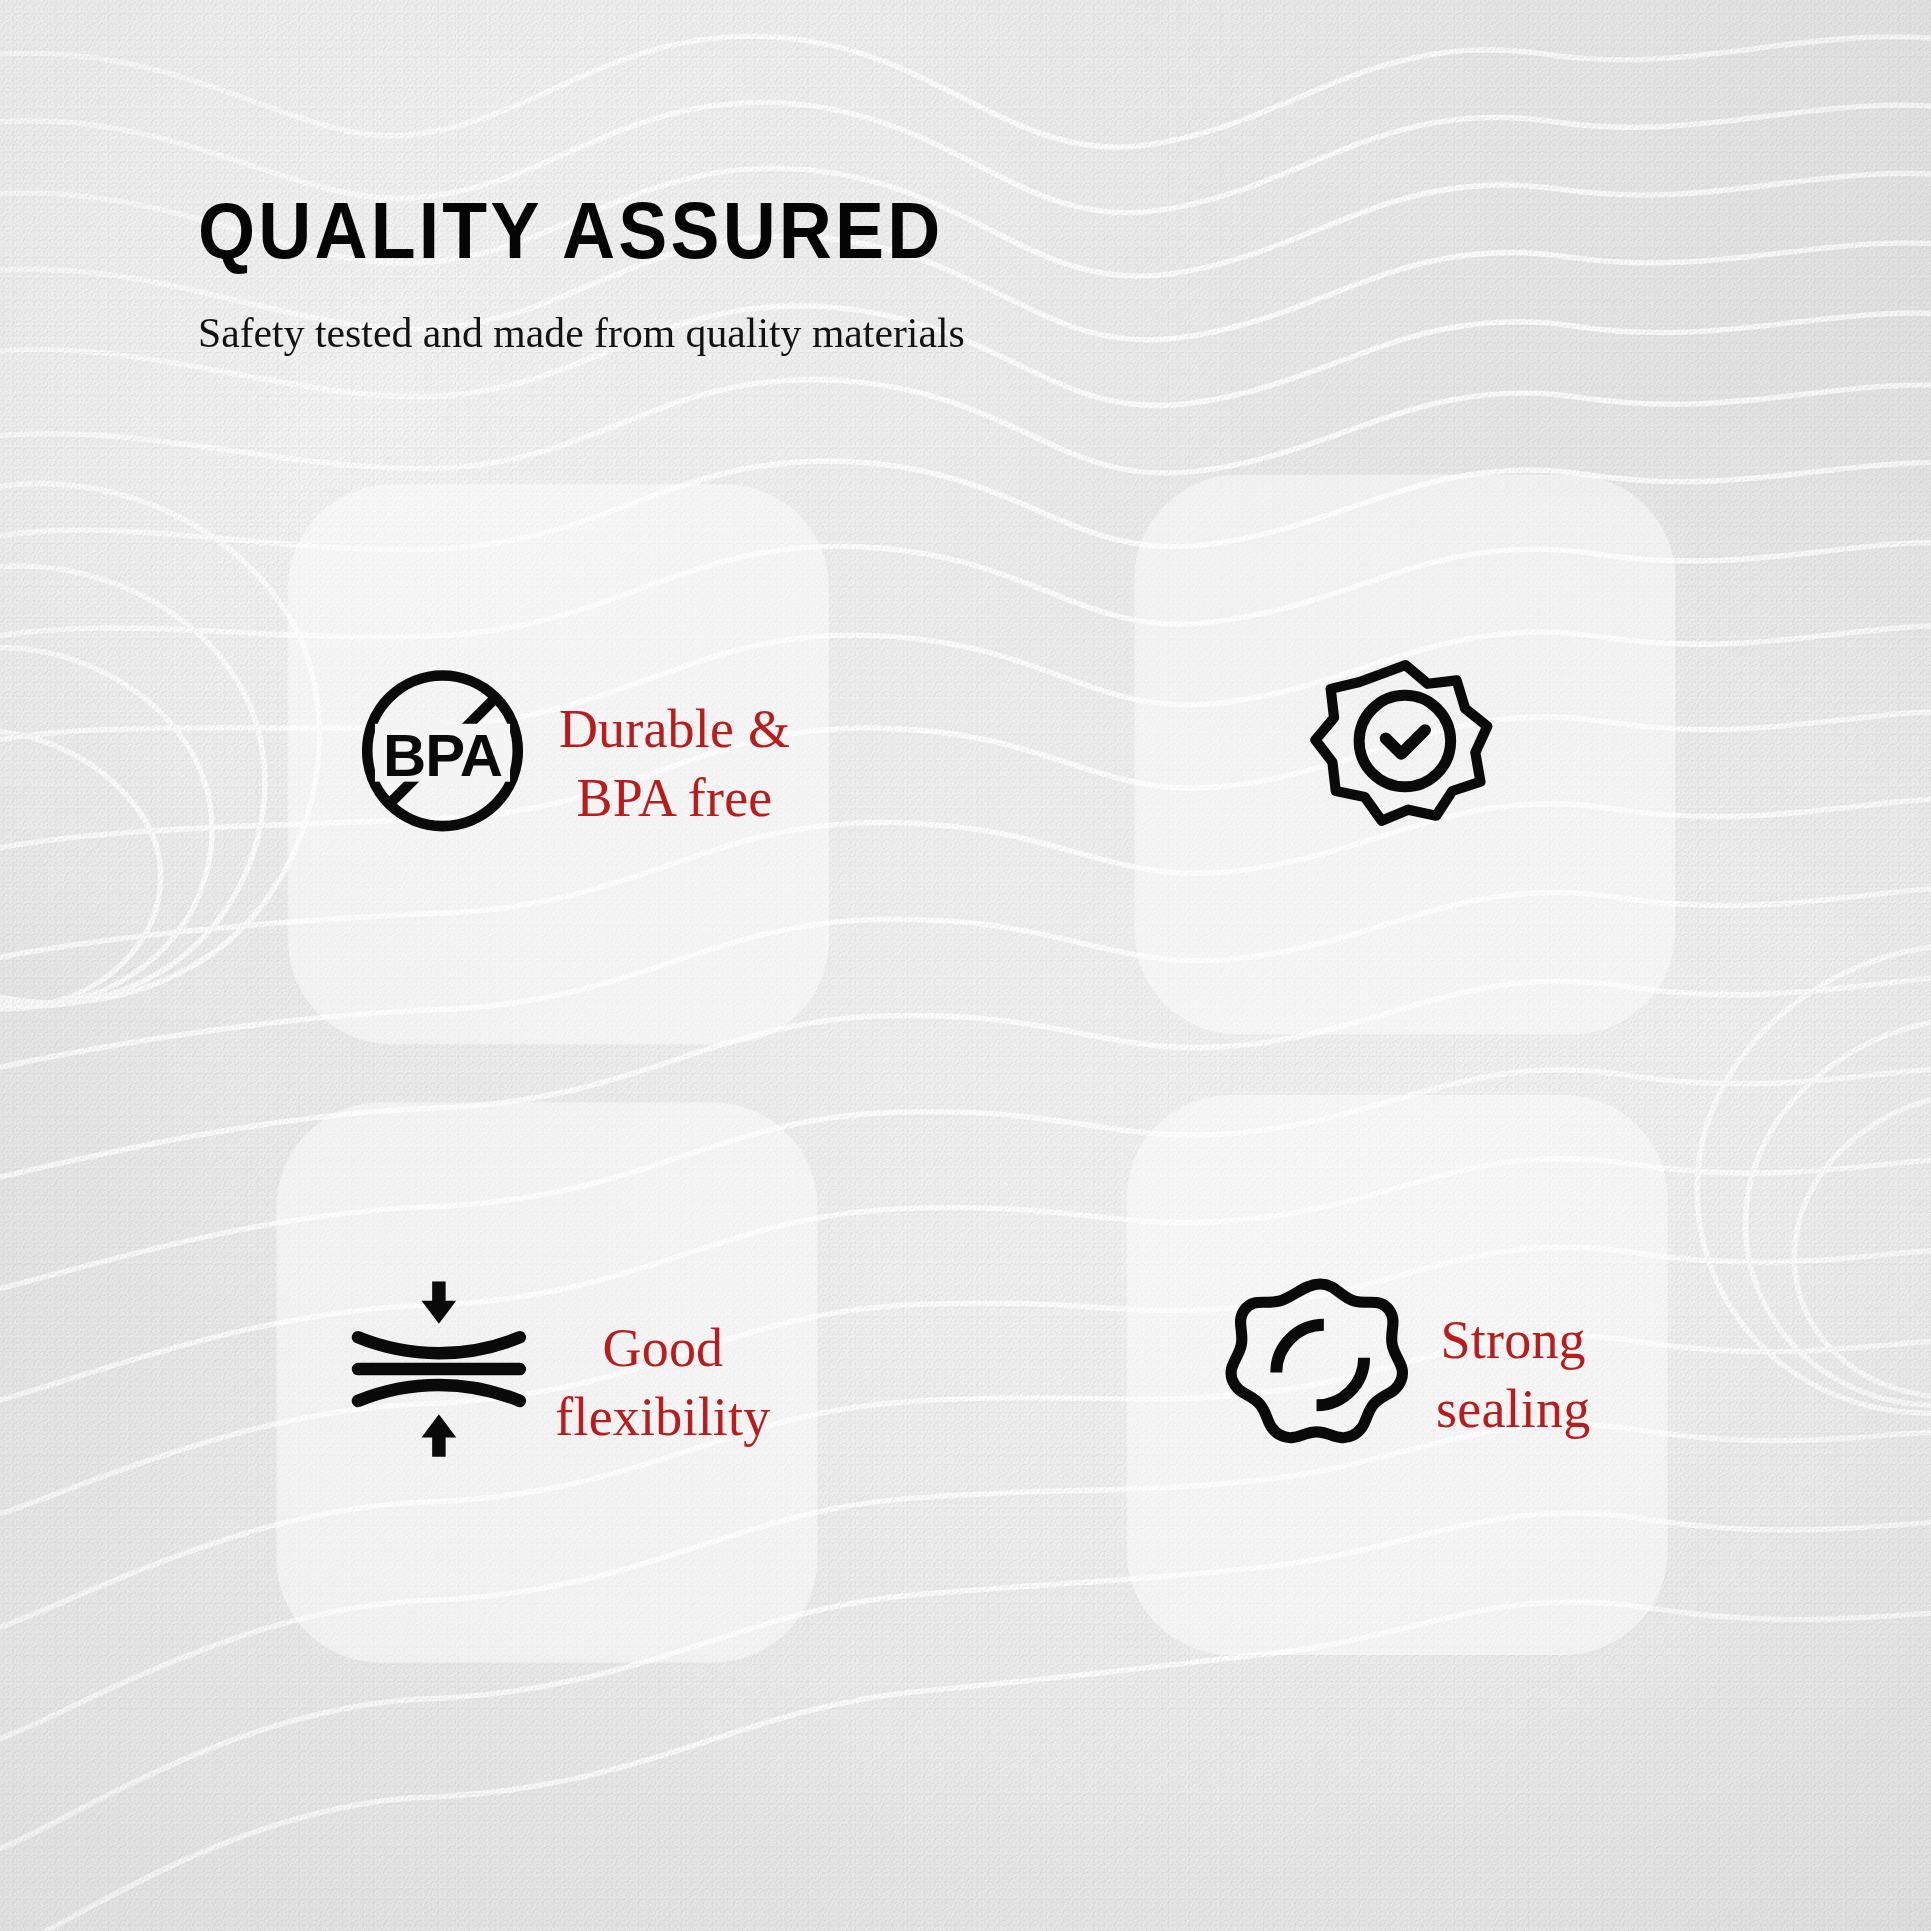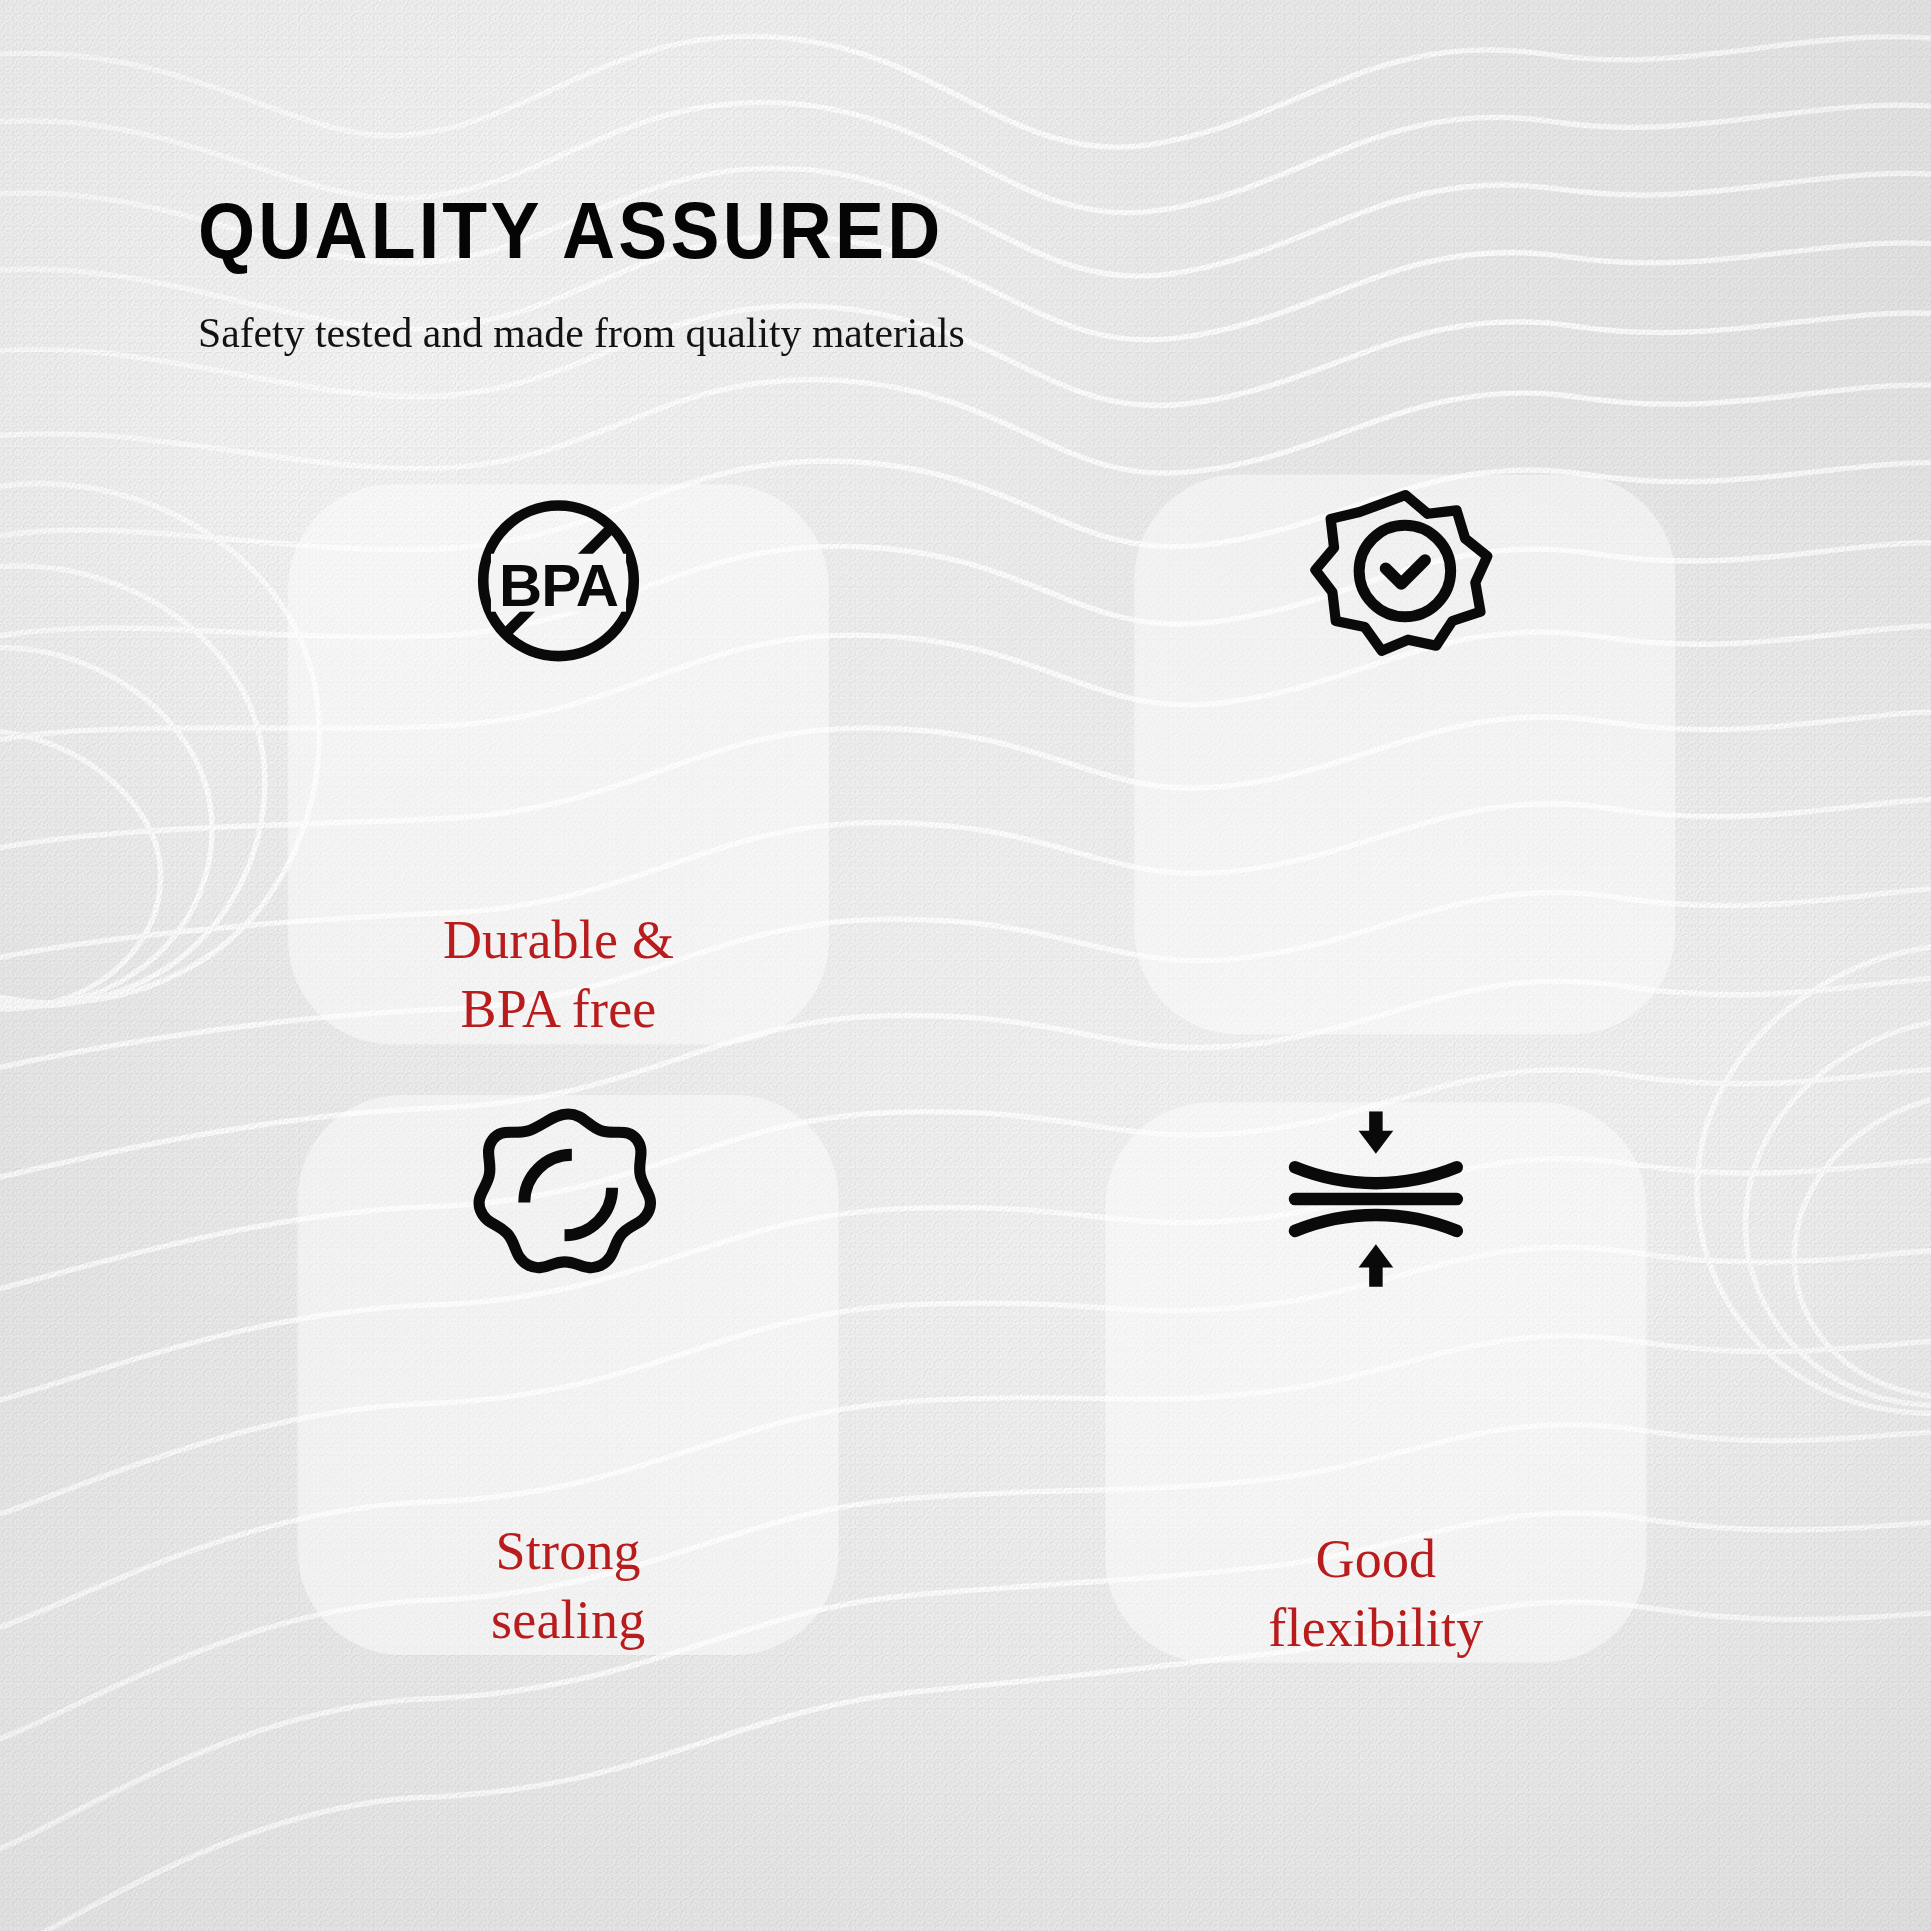--- a/index.html
+++ b/index.html
@@ -99,23 +99,23 @@
     grid-template-columns: 541px 541px;
     grid-template-rows: 560px 560px;
     column-gap: 288px;
     row-gap: 39px;
   }
   .feature-card {
     position: relative;
     border-radius: 104px;
     background: rgba(255,255,255,0.46);
     display: flex;
-    flex-direction: column;
+    flex-direction: row;
     align-items: center;
-    justify-content: space-between;
+    justify-content: center;
   }
   .card-icon {
     width: 232px;
     height: 193px;
     display: flex;
     align-items: center;
     justify-content: center;
     margin-bottom: 27px;
   }
   .card-icon svg { display: block; overflow: visible; }
@@ -211,20 +211,41 @@
 
     <div class="feature-card card-material">
       <div class="card-icon">
         <svg width="183" height="183" viewBox="0 0 200 200">
           <path d="M100 12 L126 34 L160 30 L170 63 L196 84 L182 115 L188 149 L155 160 L136 189
                    L103 182 L72 195 L52 167 L18 160 L14 126 L-6 100 L16 74 L12 40 L46 32 Z" transform="translate(4,2) scale(0.93) translate(4,4)" fill="none" stroke="#0a0a0a" stroke-width="12" stroke-linejoin="round"></path>
           <circle cx="100" cy="100" r="50" fill="none" stroke="#0a0a0a" stroke-width="12"></circle>
           <path d="M79 97 L96 114 L122 88" fill="none" stroke="#0a0a0a" stroke-width="13" stroke-linecap="round" stroke-linejoin="round"></path>
         </svg>
       </div>
+    </div>
+
+    <div class="feature-card card-flex">
+      <div class="card-icon">
+        <svg width="193" height="183" viewBox="0 0 200 190">
+
+          <rect x="93" y="4" width="14" height="22" fill="#0a0a0a"></rect>
+          <path d="M82 24 L118 24 L100 48 Z" fill="#0a0a0a"></path>
+
+          <path d="M16 62 C 70 84 130 84 184 62" fill="none" stroke="#0a0a0a" stroke-width="13" stroke-linecap="round"></path>
+
+          <path d="M16 95 L184 95" fill="none" stroke="#0a0a0a" stroke-width="13" stroke-linecap="round"></path>
+
+          <path d="M16 128 C 70 106 130 106 184 128" fill="none" stroke="#0a0a0a" stroke-width="13" stroke-linecap="round"></path>
+
+          <path d="M82 166 L118 166 L100 142 Z" fill="#0a0a0a"></path>
+          <rect x="93" y="164" width="14" height="22" fill="#0a0a0a"></rect>
+        </svg>
+      </div>
+      <div class="card-label">Good
+flexibility</div>
     </div>
 
     <div class="feature-card card-seal">
       <div class="card-icon">
         <svg width="183" height="183" viewBox="0 0 200 200">
           <path d="M100 10
                    C 118 10 124 26 140 30
                    C 156 34 170 26 180 40
                    C 190 54 180 66 184 82
                    C 188 98 200 106 194 122
@@ -241,36 +262,15 @@
 
           <path d="M52 112 A 52 52 0 0 1 104 60" fill="none" stroke="#0a0a0a" stroke-width="13"></path>
 
           <path d="M148 96 A 52 52 0 0 1 96 148" fill="none" stroke="#0a0a0a" stroke-width="13"></path>
         </svg>
       </div>
       <div class="card-label">Strong
 sealing</div>
     </div>
 
-    <div class="feature-card card-flex">
-      <div class="card-icon">
-        <svg width="193" height="183" viewBox="0 0 200 190">
-
-          <rect x="93" y="4" width="14" height="22" fill="#0a0a0a"></rect>
-          <path d="M82 24 L118 24 L100 48 Z" fill="#0a0a0a"></path>
-
-          <path d="M16 62 C 70 84 130 84 184 62" fill="none" stroke="#0a0a0a" stroke-width="13" stroke-linecap="round"></path>
-
-          <path d="M16 95 L184 95" fill="none" stroke="#0a0a0a" stroke-width="13" stroke-linecap="round"></path>
-
-          <path d="M16 128 C 70 106 130 106 184 128" fill="none" stroke="#0a0a0a" stroke-width="13" stroke-linecap="round"></path>
-
-          <path d="M82 166 L118 166 L100 142 Z" fill="#0a0a0a"></path>
-          <rect x="93" y="164" width="14" height="22" fill="#0a0a0a"></rect>
-        </svg>
-      </div>
-      <div class="card-label">Good
-flexibility</div>
-    </div>
-
   </div>
 </div>
 
 
 </body></html>

